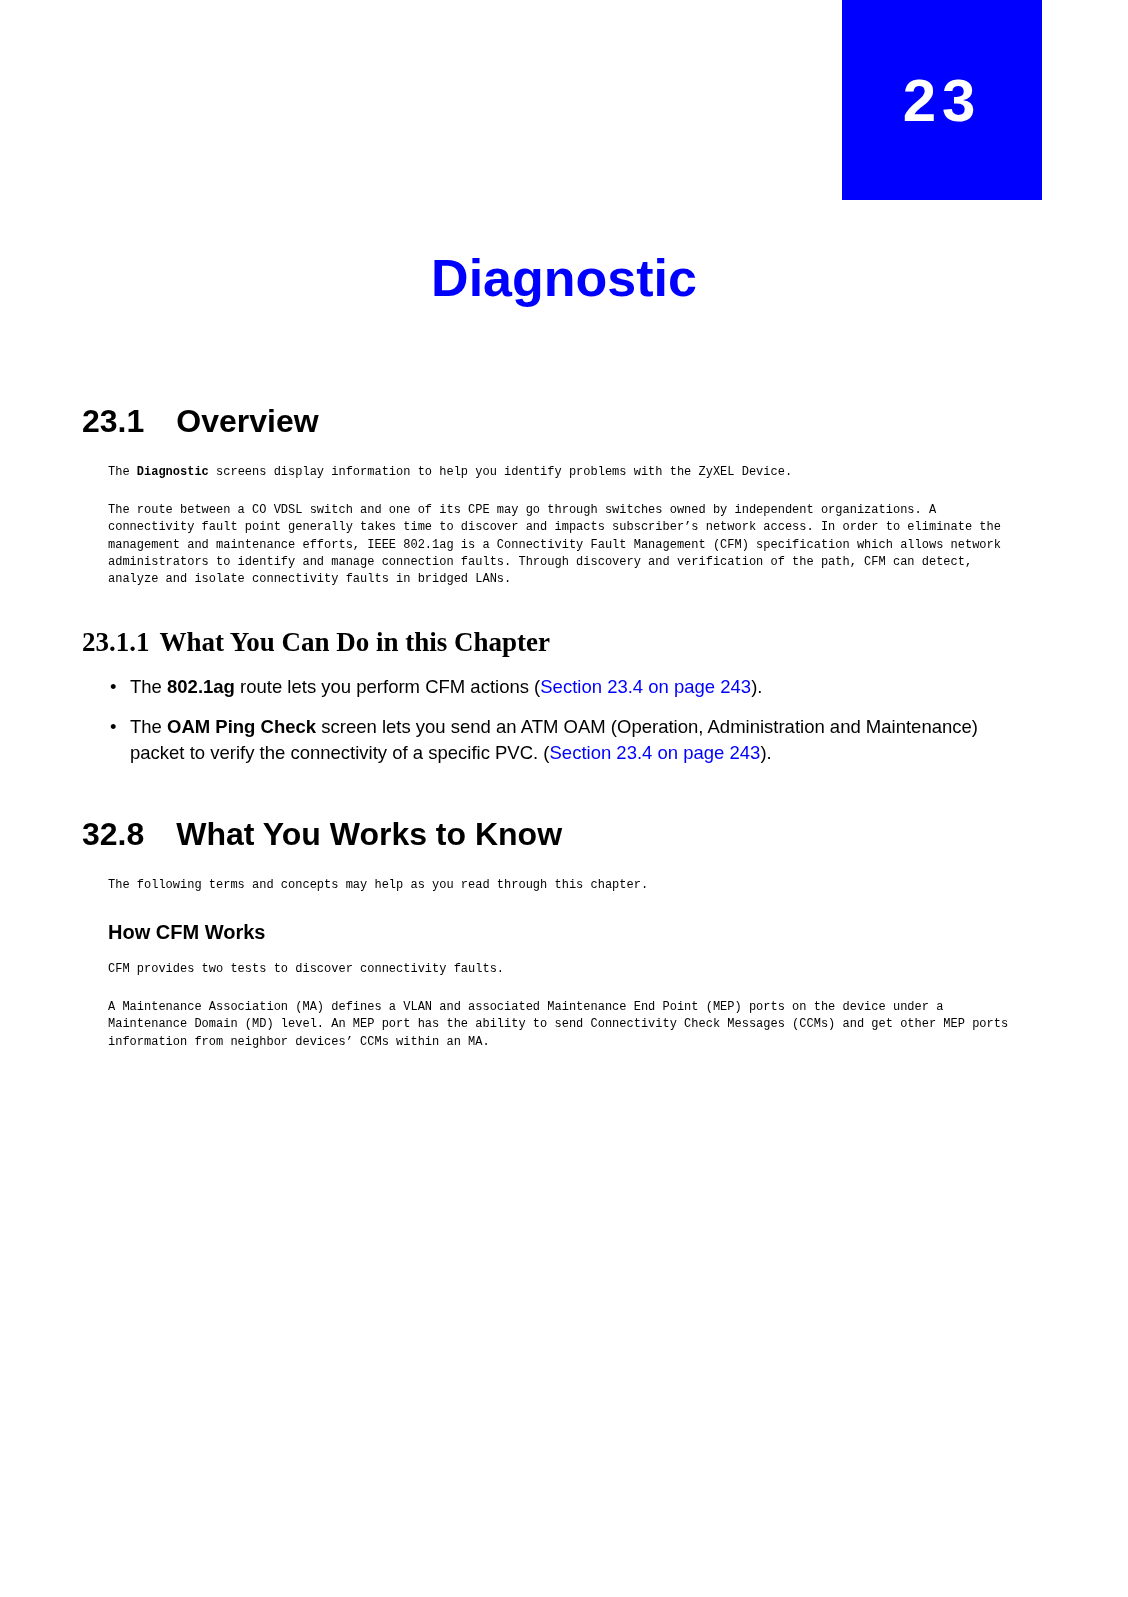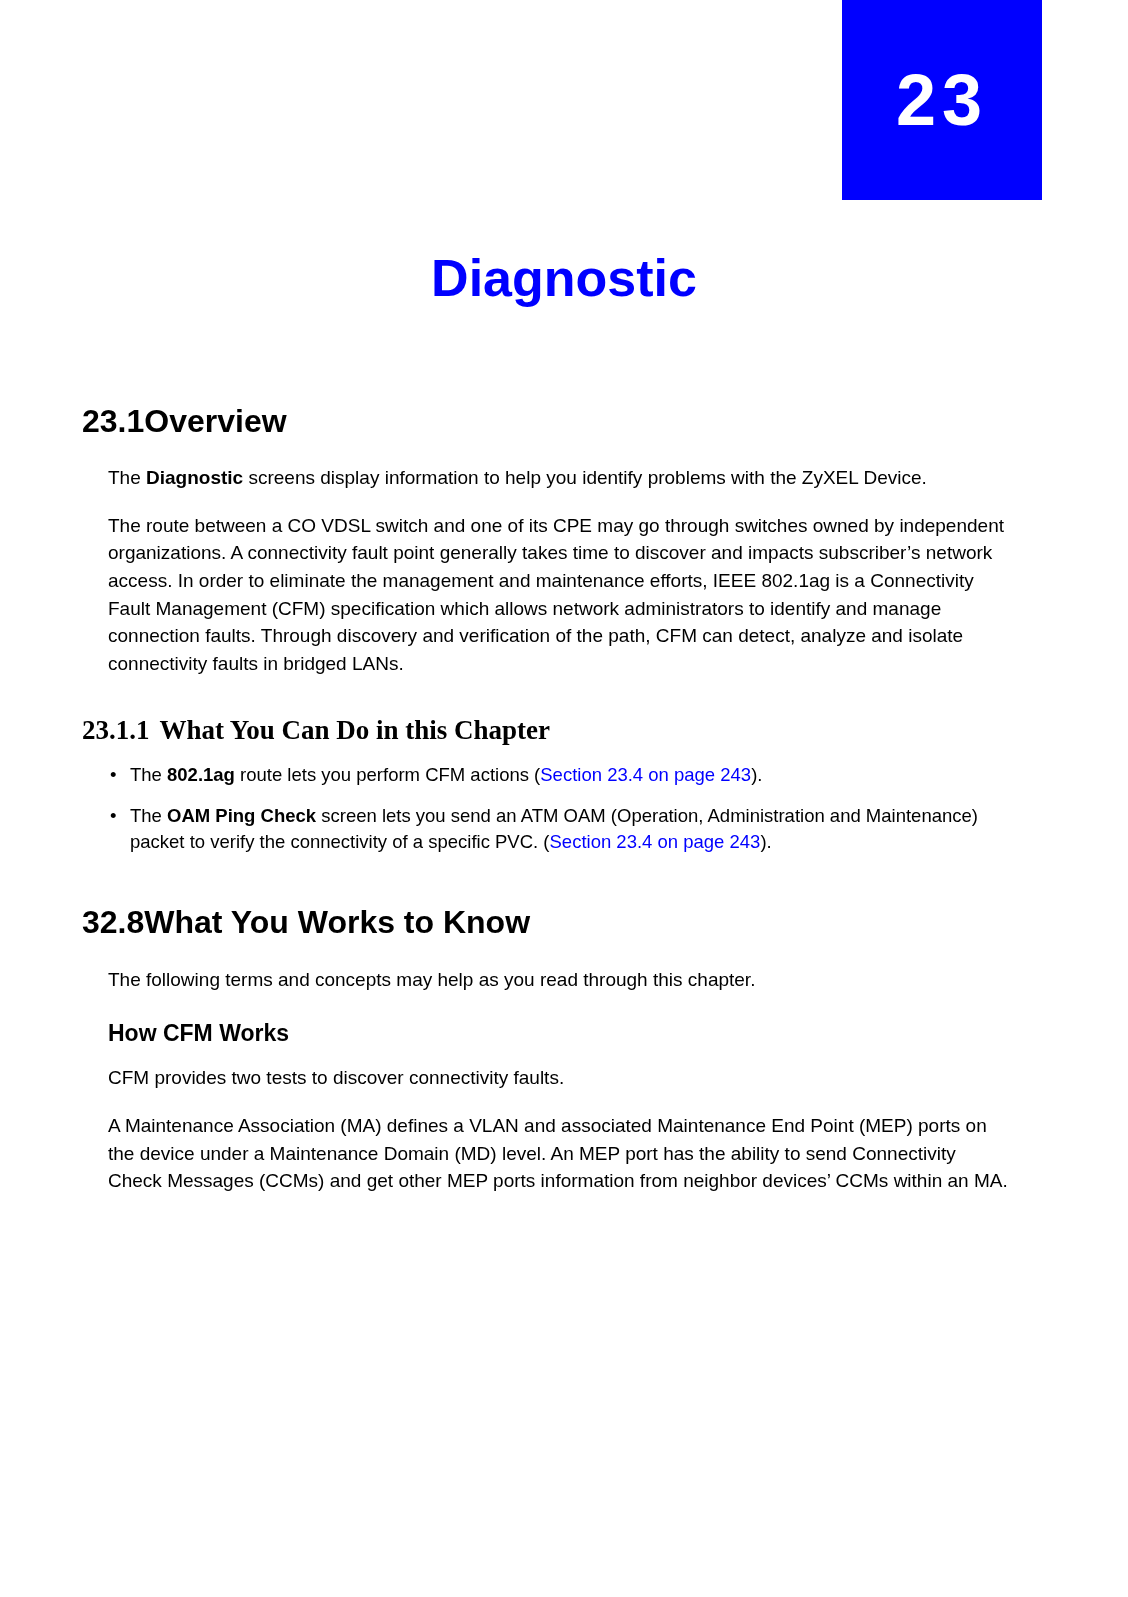--- a/index.html
+++ b/index.html
@@ -23,21 +23,21 @@
     width: 200px;
     height: 200px;
     background: #0000ff;
     color: #fff;
     display: flex;
     align-items: center;
     justify-content: center;
   }
   .chapter-number {
     font-family: Arial, Helvetica, sans-serif;
-    font-size: 72px;
+    font-size: 60px;
     font-weight: bold;
     letter-spacing: 6px;
   }
   .chapter-title {
     position: absolute;
     top: 248px;
     width: 100%;
     text-align: center;
     color: #0000ff;
     font-family: Arial, Helvetica, sans-serif;
@@ -53,41 +53,41 @@
     line-height: 1.45;
   }
   .h1 {
     font-family: Arial, Helvetica, sans-serif;
     font-size: 32px;
     font-weight: bold;
     margin-top: 18px;
     margin-bottom: 20px;
     margin-left: -26px;
   }
-  .h1 .num { margin-right: 0; }
+  .h1 .num { margin-right: 32px; }
   .h2 {
     font-family: Liberation Serif, serif;
     font-size: 27px;
     font-weight: bold;
     margin-top: 34px;
     margin-bottom: 12px;
     margin-left: -26px;
   }
   .h2 .num { margin-right: 10px; }
   .h3 {
     font-family: Arial, Helvetica, sans-serif;
-    font-size: 23px;
+    font-size: 20px;
     font-weight: bold;
     margin-top: 24px;
     margin-bottom: 14px;
   }
   .para {
     margin: 0 16px 20px 0;
-    font-family: Liberation Sans, sans-serif;
-    font-size: 19px;
+    font-family: Liberation Mono, monospace;
+    font-size: 12px;
     line-height: 1.45;
   }
   ul.bullets {
     list-style: none;
     padding: 0;
     margin: 0 0 10px 0;
   }
   ul.bullets li {
     position: relative;
     padding-left: 22px;

